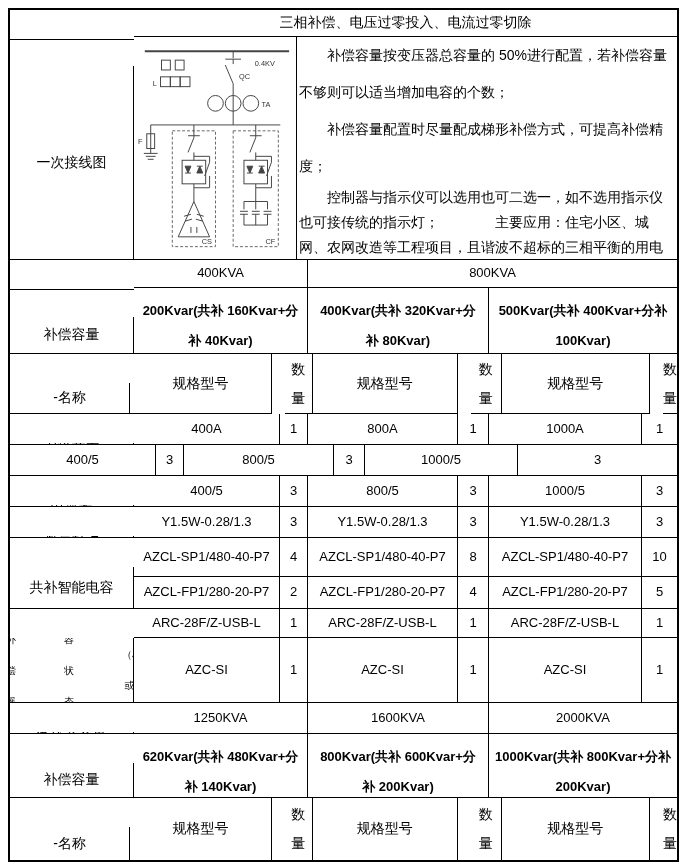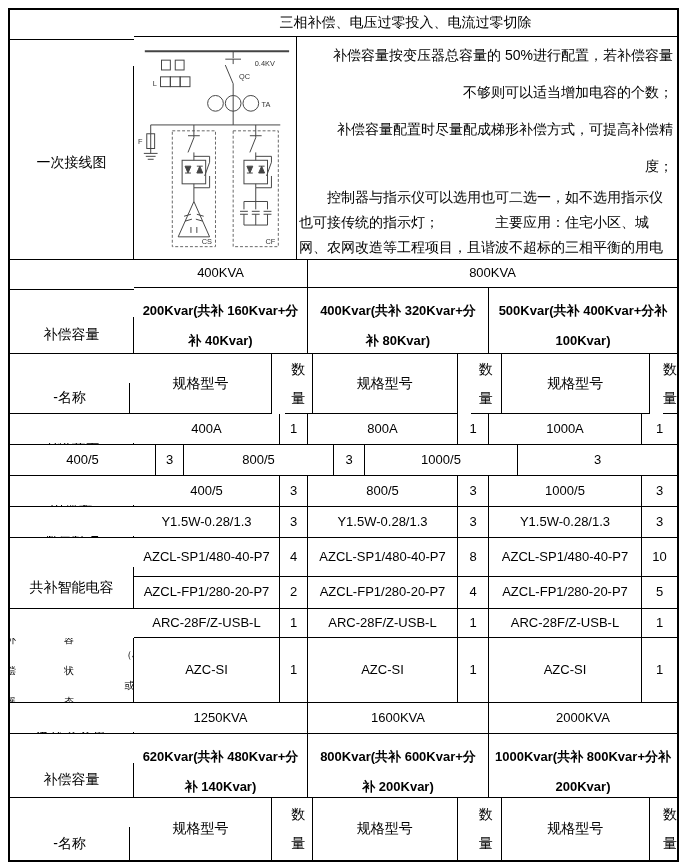--- a/index.html
+++ b/index.html
@@ -20,21 +20,21 @@
   .w-spec3{width:153px;}
   .w-g1{width:174px;text-align:center;} .w-g2{width:181px;} .w-g3{width:188px;}
   .w-diag{width:163px;}
   
   .vqty{word-break:break-all;line-height:29px;padding:0 7px;font-size:14px;margin-left:13px;}
   
   .comp{line-height:30px;padding:2px 6px;display:block;padding-top:8px;font-weight:bold;}
   
   .notes{display:block;text-align:left;padding:0 4px 0 2px;font-size:14px;}
   .notes p{margin:0;text-indent:2em;}
-  .p37{line-height:37px;text-align:right;}
+  .p37{line-height:37px;}
   .p25{line-height:25px;}
   .spacer{display:inline-block;width:4em;}
   
   .diagcell{padding:0;}
   svg text{font-size:7.5px;fill:#333;stroke:none;font-family:"Liberation Sans",sans-serif;}
   
   .mlabel{flex-direction:row;line-height:31px;font-size:10px;gap:48px;}
   .mlabel span{display:block;}
 </style>
 </head>

